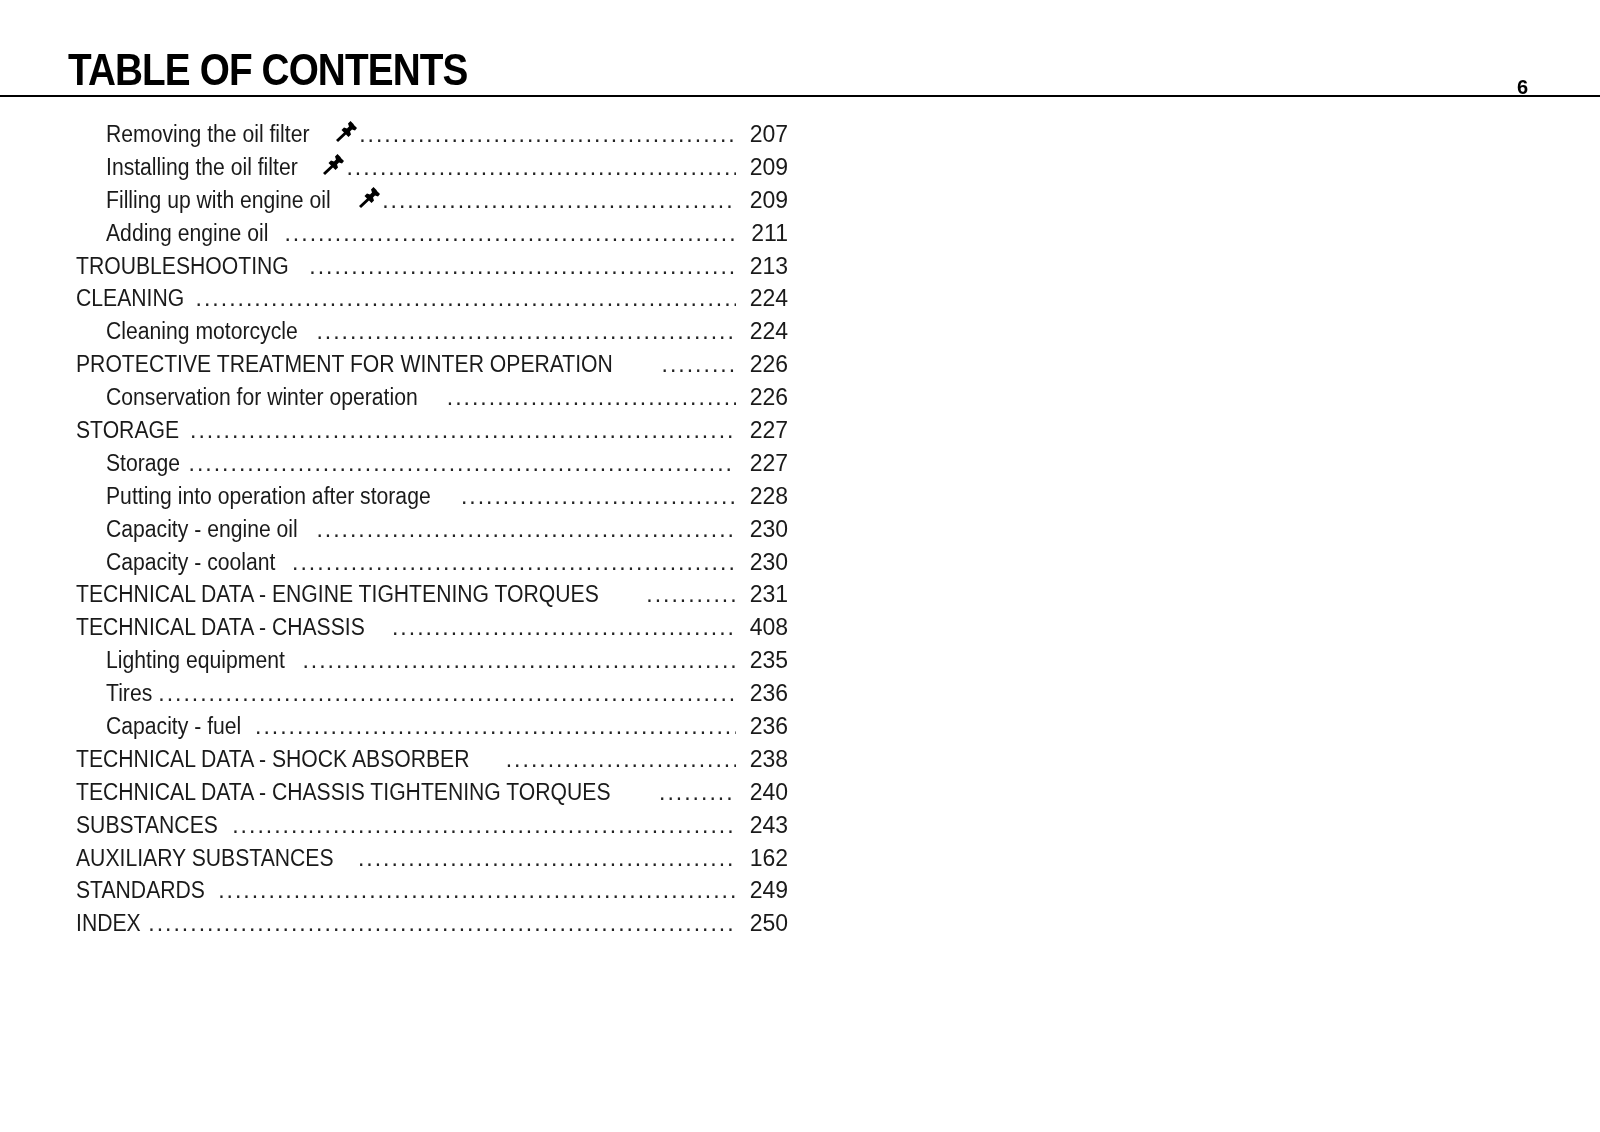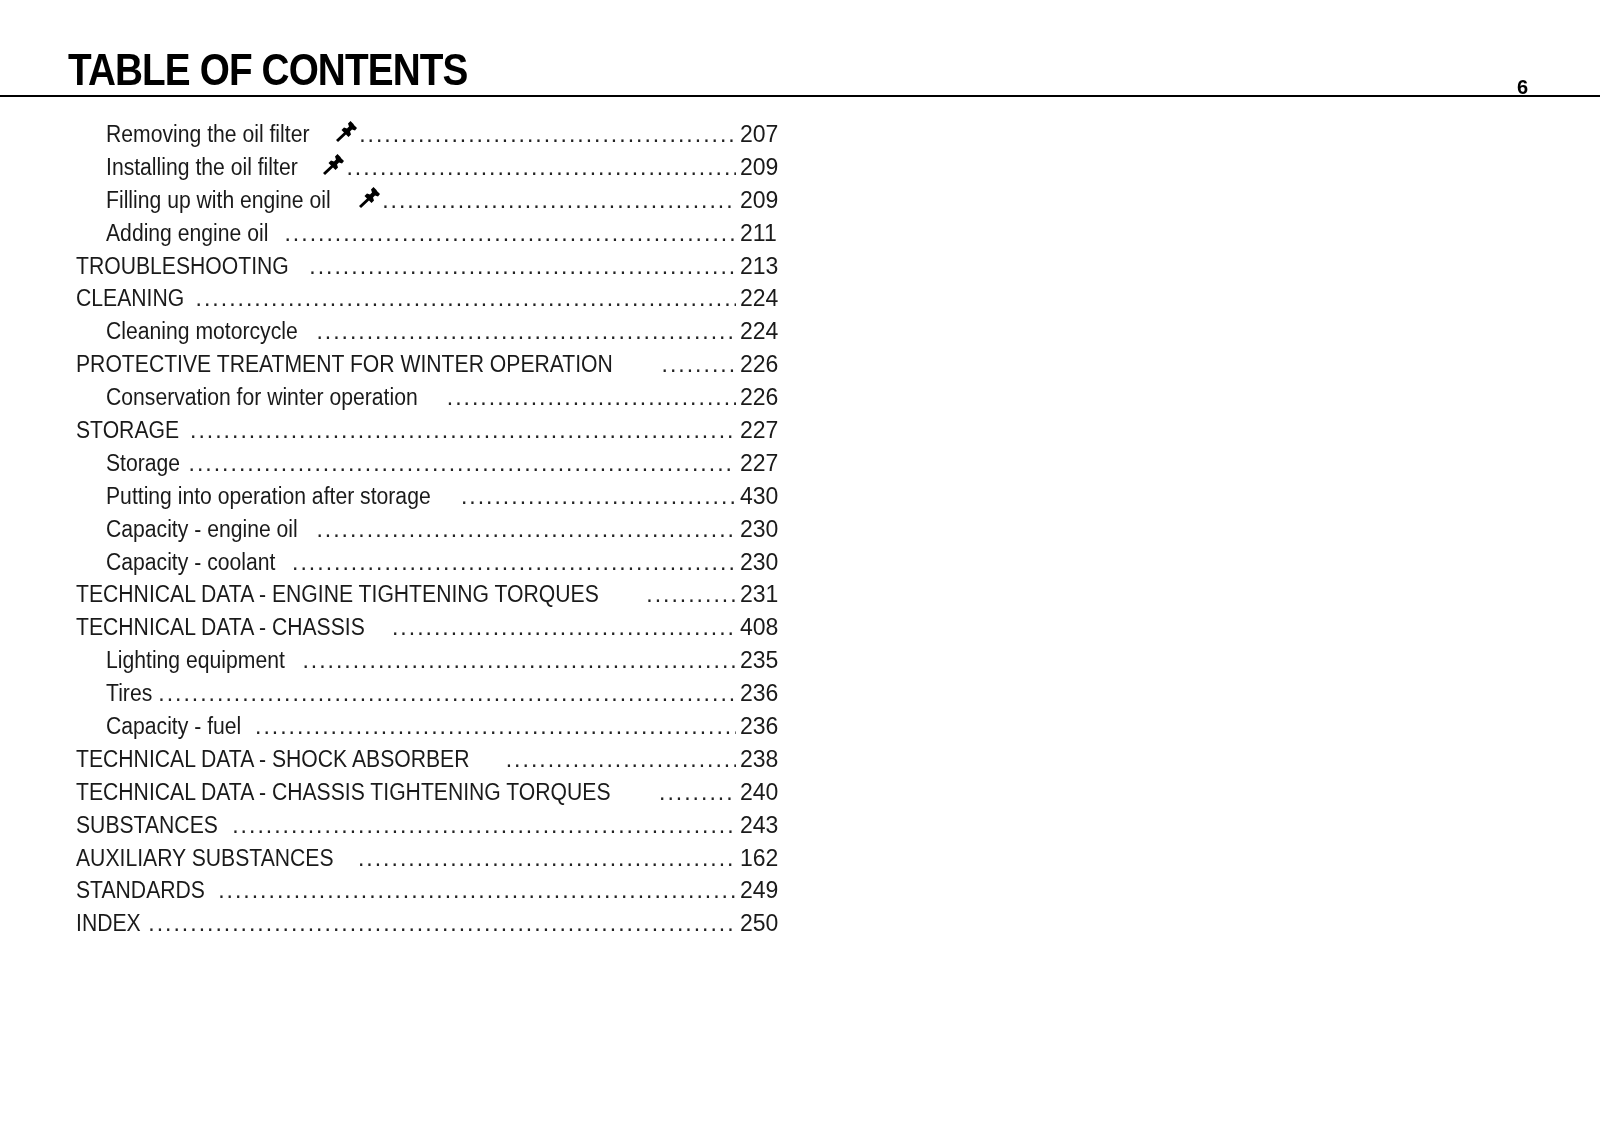--- a/index.html
+++ b/index.html
@@ -11,21 +11,21 @@
            transform: scaleX(0.88); transform-origin: left top; color: #000; }
   .rule { position: absolute; left: 0; top: 83px; width: 1600px; height: 2px; background: #000; }
   .pagenum { position: absolute; left: 1517px; top: 64px; font-weight: bold; font-size: 20px; color: #000; }
   .toc { position: absolute; left: 68px; top: 118px; width: 712px; margin-left: 8px; }
   .row { display: flex; align-items: baseline; height: 32.9px; font-size: 23px; line-height: 32px;
          transform-origin: left; }
   .row.sub { padding-left: 30px; }
   .label { white-space: nowrap; transform: scaleX(0.92); transform-origin: left; display: inline-block; }
   .leader { flex: 1; overflow: hidden; white-space: nowrap; margin: 0 4px 0 2px; letter-spacing: 2px; color: #222; }
   .leader::before { content: "......................................................................................................................................................................................"; }
-  .page { width: 48px; white-space: nowrap; }
+  .page { width: 48px; text-align: right; white-space: nowrap; }
   .wrench { display: inline-block; width: 24px; height: 22px; vertical-align: -2px; margin-left: 6px; }
 </style>
 </head>
 <body>
 
 <div class="header">
   <div class="title">TABLE OF CONTENTS</div>
   <div class="rule"></div>
   <div class="pagenum">6</div>
 </div>
@@ -91,21 +91,21 @@
       <span class="page">227</span>
     </div>
     <div class="row sub">
       <span class="label">Storage</span>
       <span class="leader"></span>
       <span class="page">227</span>
     </div>
     <div class="row sub">
       <span class="label">Putting into operation after storage</span>
       <span class="leader"></span>
-      <span class="page">430</span>
+      <span class="page">228</span>
     </div>
     <div class="row sub">
       <span class="label">Capacity - engine oil</span>
       <span class="leader"></span>
       <span class="page">230</span>
     </div>
     <div class="row sub">
       <span class="label">Capacity - coolant</span>
       <span class="leader"></span>
       <span class="page">230</span>

